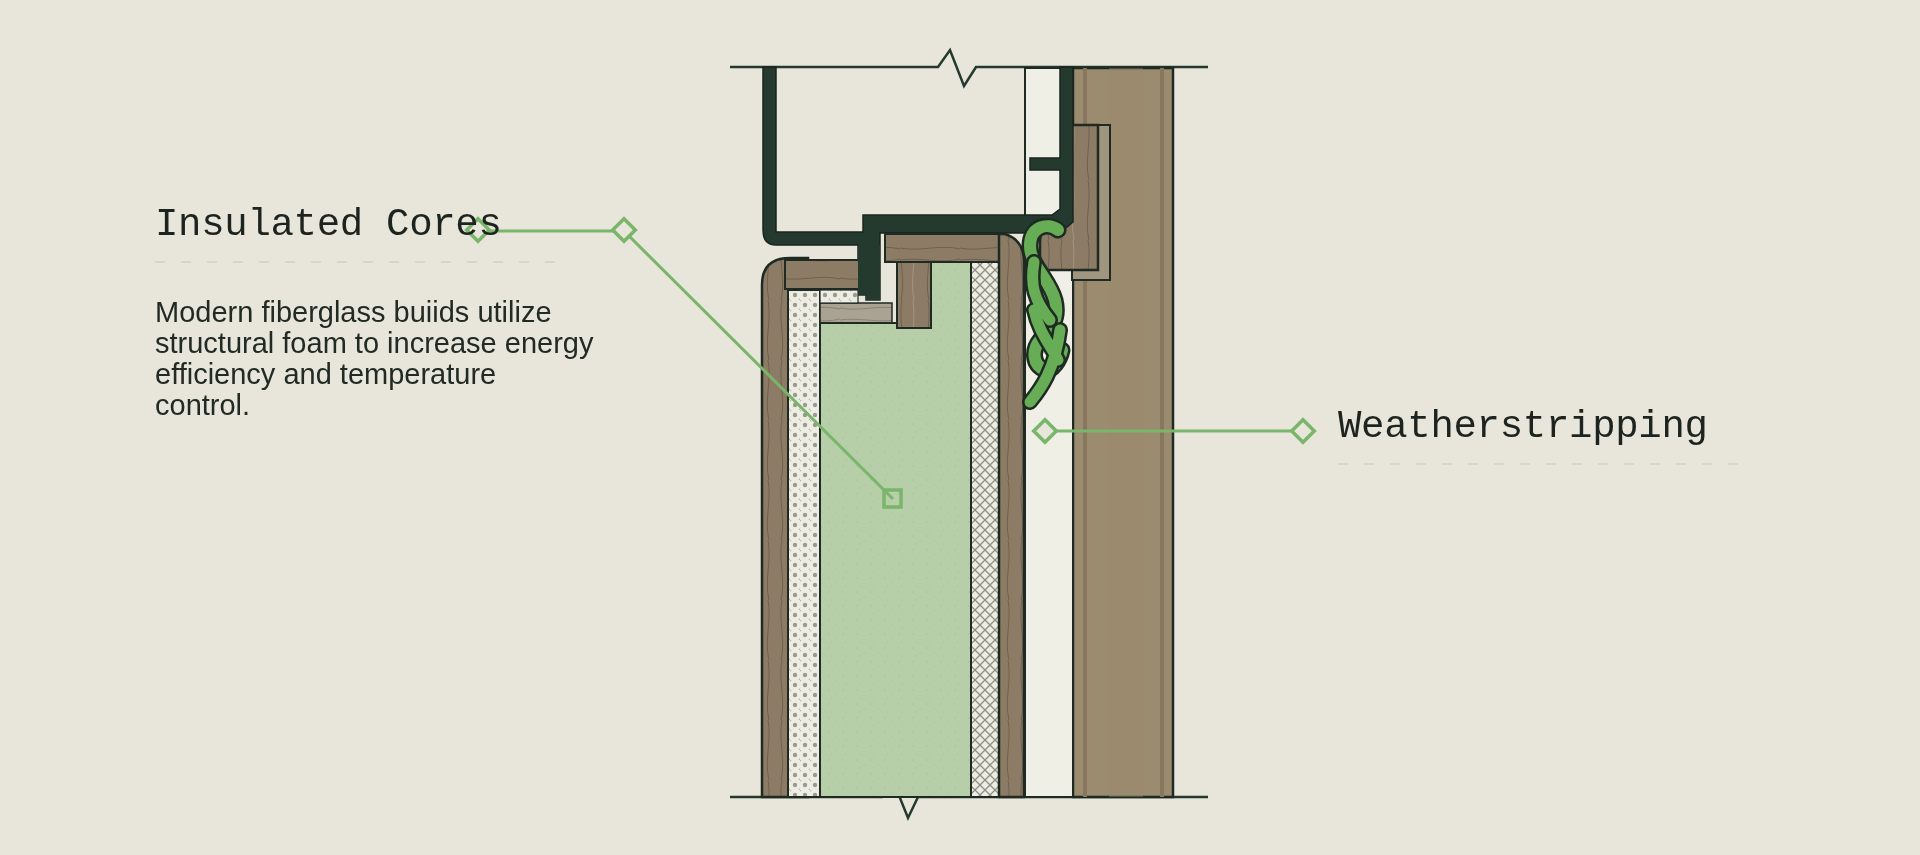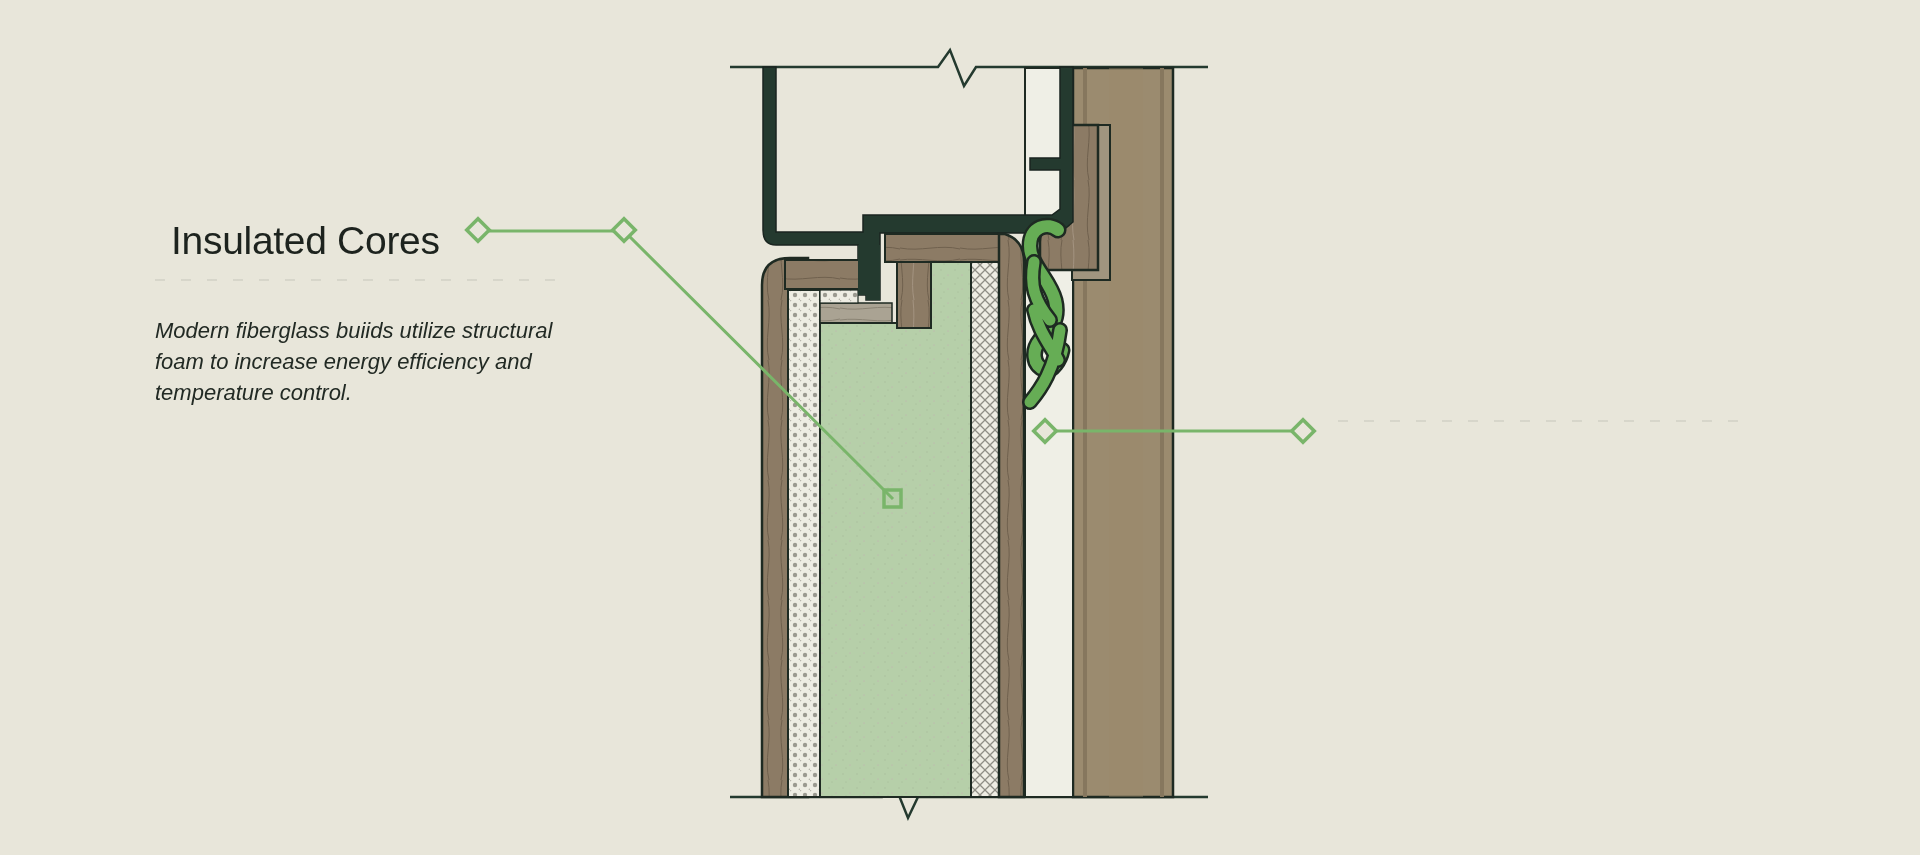--- a/index.html
+++ b/index.html
@@ -4,31 +4,32 @@
 <style>
   html, body { margin: 0; padding: 0; }
   body {
     width: 1920px; height: 855px; overflow: hidden;
     background: #e8e6da;
     font-family: "Liberation Sans", sans-serif;
     position: relative;
   }
   .callout { position: absolute; color: #1d231e; }
   .callout h2 {
-    margin: 16px; font-weight: 400; font-size: 39px; letter-spacing: -0.3px;
+    margin: 0; font-weight: 400; font-size: 39px; letter-spacing: -0.3px;
     line-height: 1.1;
+    font-family: Liberation Mono, monospace;
   }
   .callout .rule {
     height: 2px; margin-top: 14px; width: 410px;
     background-image: linear-gradient(90deg, rgba(180,180,170,0.55) 40%, transparent 40%);
     background-size: 26px 2px;
     opacity: 0.6;
   }
   .callout p {
-    margin: 34px 0 0 0; font-size: 22px; line-height: 31px; color: #222a24; font-style: italic;
+    margin: 34px 0 0 0; font-size: 29px; line-height: 31px; color: #222a24;
   }
   #callout-left { left: 155px; top: 204px; width: 440px; }
   #callout-right { left: 1338px; top: 406px; width: 460px; }
   svg#diagram { position: absolute; left: 0; top: 0; }
 </style>
 </head>
 <body>
 
 <svg id="diagram" width="1920" height="855" viewBox="0 0 1920 855" xmlns="http://www.w3.org/2000/svg">
   <defs>
@@ -129,14 +130,15 @@
   </g>
 </svg>
 
 <div class="callout" id="callout-left">
   <h2>Insulated Cores</h2>
   <div class="rule"></div>
   <p>Modern fiberglass buiids utilize structural foam to increase energy efficiency and temperature control.</p>
 </div>
 
 <div class="callout" id="callout-right">
+  <h2>Weatherstripping</h2>
   <div class="rule"></div>
 </div>
 
 </body></html>

